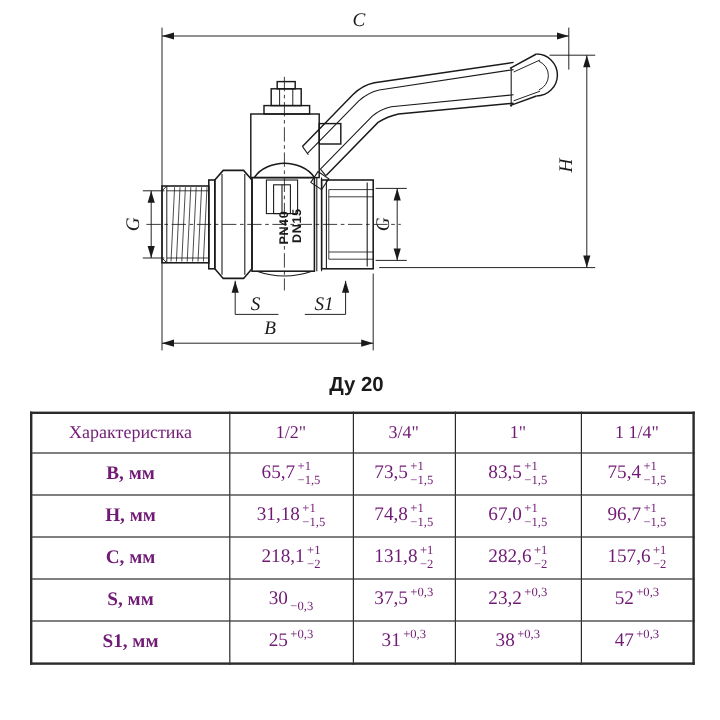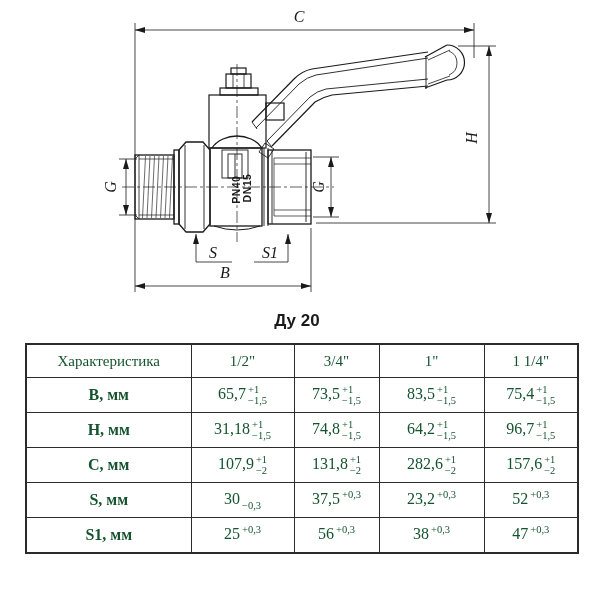--- a/index.html
+++ b/index.html
@@ -6,21 +6,21 @@
   .stage{position:relative;width:600px;height:600px;background:#fff;overflow:hidden;
          font-family:"Liberation Serif", serif;color:#1a1a1a;}
   svg text{fill:#1a1a1a;}
   .dimlabel{font-family:"Liberation Serif", serif;font-style:italic;font-size:16px;}
   .marking{font-family:"Liberation Sans", sans-serif;font-weight:bold;font-size:10.5px;letter-spacing:.5px;}
   .caption{font-family:"Liberation Sans", sans-serif;font-weight:bold;font-size:17px;}
 
   table.spec{position:absolute;left:25px;top:343px;width:552px;border-collapse:collapse;
              table-layout:fixed;background:#fff;border:2px solid #2b2b2b;}
   table.spec td{border:1.4px solid #2b2b2b;text-align:center;vertical-align:middle;
-                font-family:"Liberation Serif", serif;font-size:16px;color:#14532d;padding:0 2px;}
+                font-family:"Liberation Serif", serif;font-size:16px;color:#701a75;padding:0 2px;}
   tr.head td{height:32px;font-size:15px;font-weight:normal;}
   tr.datarow td{height:34px;}
   td.rowlabel{font-weight:bold;font-size:15px;margin-left:32px;}
   .tolc{display:inline-flex;flex-direction:column;vertical-align:middle;margin-left:2px;
         font-size:10.5px;line-height:1;}
   .tolc span{display:block;height:11px;line-height:11px;text-align:left;}
 </style>
 </head>
 <body>
 
@@ -219,33 +219,33 @@
       <tr class="datarow">
         <td class="rowlabel">Н, мм</td>
         <td><span>31,18</span><span class="tolc">
               <span>+1</span>
               <span>−1,5</span>
             </span></td>
         <td><span>74,8</span><span class="tolc">
               <span>+1</span>
               <span>−1,5</span>
             </span></td>
-        <td><span>64,2</span><span class="tolc">
+        <td><span>67,0</span><span class="tolc">
               <span>+1</span>
               <span>−1,5</span>
             </span></td>
         <td><span>96,7</span><span class="tolc">
               <span>+1</span>
               <span>−1,5</span>
             </span></td>
       </tr>
 
       <tr class="datarow">
         <td class="rowlabel">С, мм</td>
-        <td><span>107,9</span><span class="tolc">
+        <td><span>218,1</span><span class="tolc">
               <span>+1</span>
               <span>−2</span>
             </span></td>
         <td><span>131,8</span><span class="tolc">
               <span>+1</span>
               <span>−2</span>
             </span></td>
         <td><span>282,6</span><span class="tolc">
               <span>+1</span>
               <span>−2</span>
@@ -275,21 +275,21 @@
               <span></span>
             </span></td>
       </tr>
 
       <tr class="datarow">
         <td class="rowlabel">S1, мм</td>
         <td><span>25</span><span class="tolc">
               <span>+0,3</span>
               <span></span>
             </span></td>
-        <td><span>56</span><span class="tolc">
+        <td><span>31</span><span class="tolc">
               <span>+0,3</span>
               <span></span>
             </span></td>
         <td><span>38</span><span class="tolc">
               <span>+0,3</span>
               <span></span>
             </span></td>
         <td><span>47</span><span class="tolc">
               <span>+0,3</span>
               <span></span>

